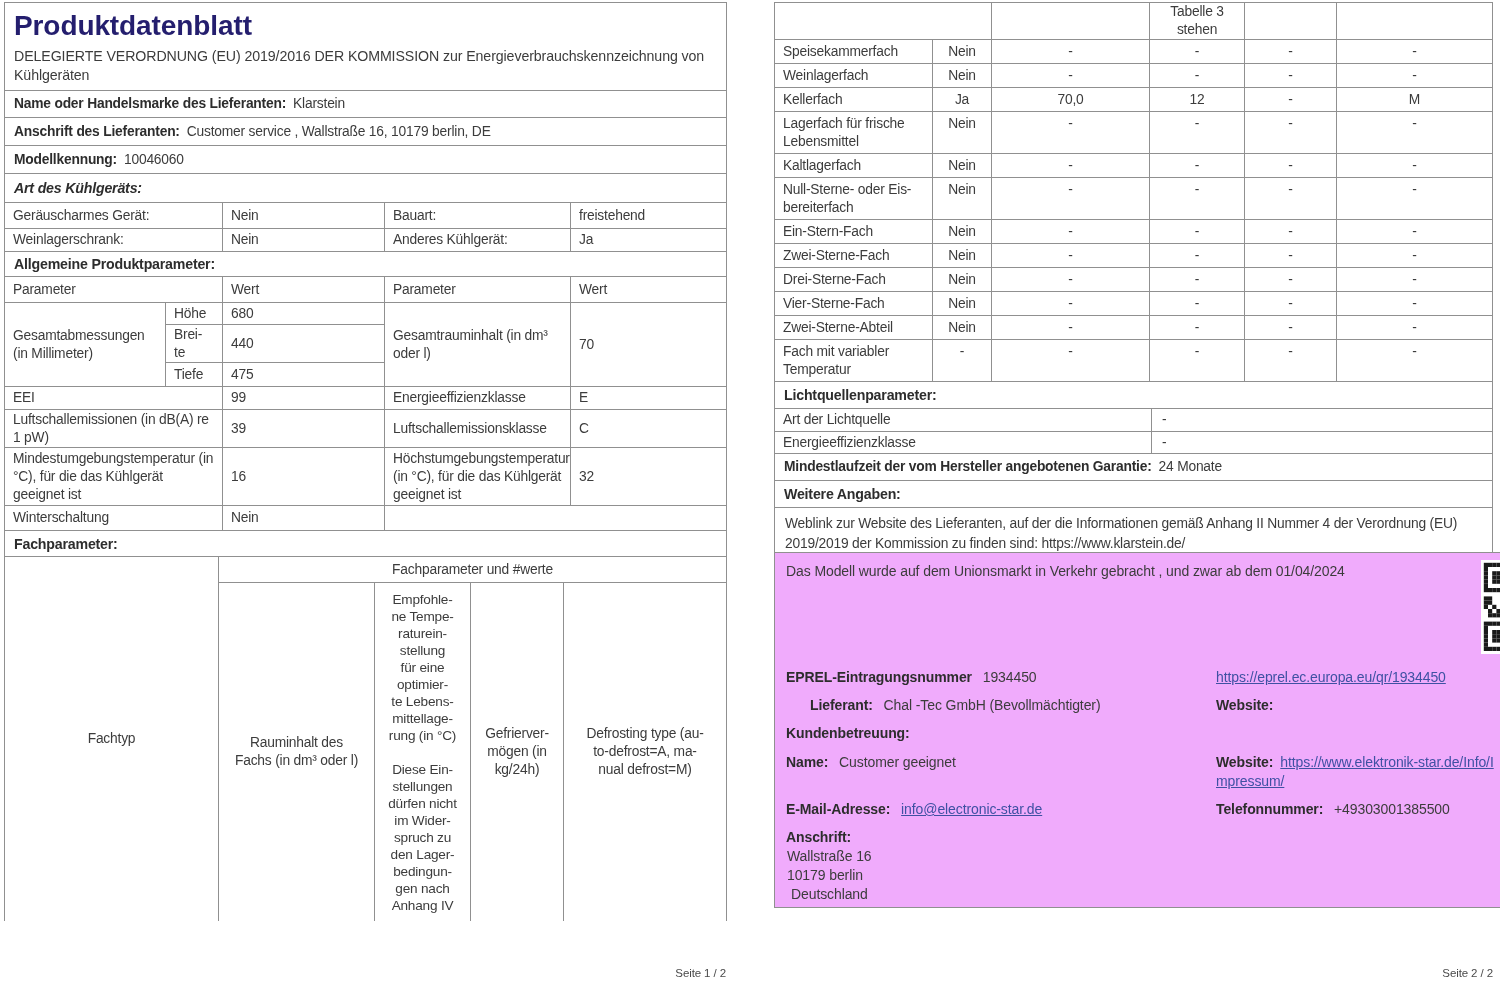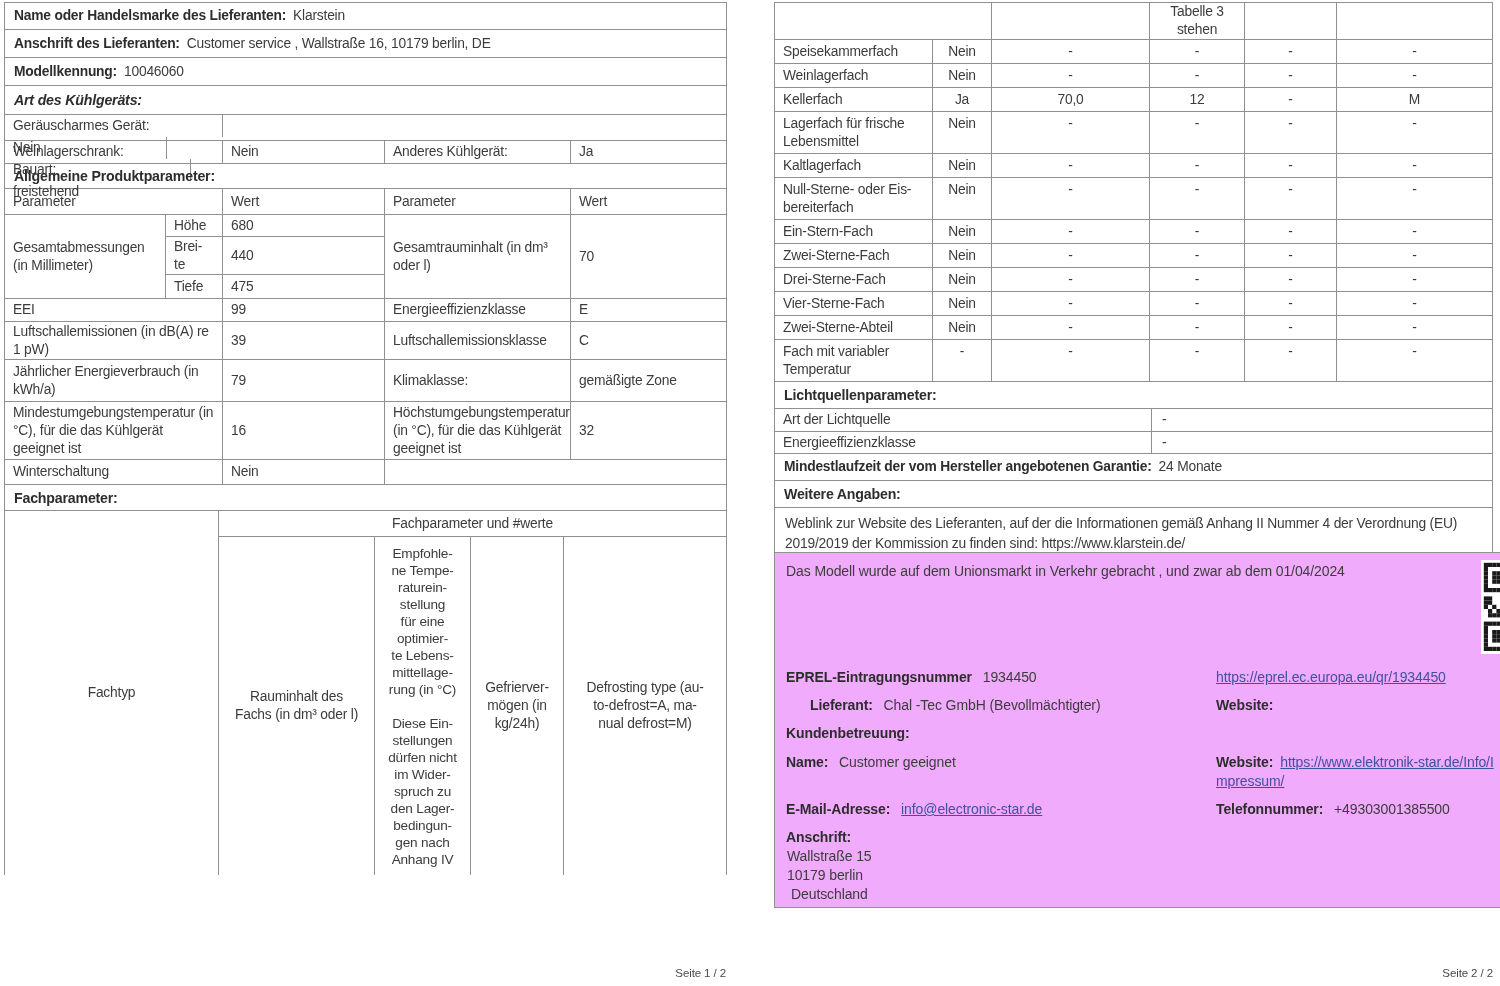--- a/index.html
+++ b/index.html
@@ -40,20 +40,25 @@
   .stack{display:flex;flex-direction:column;box-sizing:border-box;}
   .subcell{box-sizing:border-box;display:flex;align-items:center;padding:2px 8px;line-height:18px;font-size:13.8px;letter-spacing:-0.2px;white-space:pre-line;}
   .bB{border-bottom:1px solid var(--c-border);}
   a{color:var(--c-link);}
 </style>
 </head>
 <body>
 
 <div class="page" id="page1">
 
+  <div style="height:88px;border-bottom:1px solid var(--c-border);box-sizing:border-box;">
+    <div id="title">Produktdatenblatt</div>
+    <div id="subtitle">DELEGIERTE VERORDNUNG (EU) 2019/2016 DER KOMMISSION zur Energieverbrauchskennzeichnung von
+Kühlgeräten</div>
+  </div>
 
   <div class="r hdrrow" style="height:27px;">
     <div class="c kv" style="width:100%;">
       <span class="lbl">Name oder Handelsmarke des Lieferanten:</span>
       <span>Klarstein</span>
     </div>
   </div>
 
   <div class="r hdrrow" style="height:28px;">
     <div class="c kv" style="width:100%;">
@@ -66,21 +71,21 @@
     <div class="c kv" style="width:100%;">
       <span class="lbl">Modellkennung:</span>
       <span>10046060</span>
     </div>
   </div>
 
   <div class="r" style="height:29px;font-style:italic;">
     <div class="c kv sec" style="width:100%;">Art des Kühlgeräts:</div>
   </div>
 
-  <div class="r" style="height:26px;flex-direction:column;">
+  <div class="r" style="height:26px;">
     <div class="c bR" style="width:218px;">Geräuscharmes Gerät:</div>
     <div class="c bR" style="width:162px;">Nein</div>
     <div class="c bR" style="width:186px;">Bauart:</div>
     <div class="c" style="width:155px;">freistehend</div>
   </div>
 
   <div class="r" style="height:23px;">
     <div class="c bR" style="width:218px;">Weinlagerschrank:</div>
     <div class="c bR" style="width:162px;">Nein</div>
     <div class="c bR" style="width:186px;">Anderes Kühlgerät:</div>
@@ -124,26 +129,20 @@
     <div class="c" style="width:155px;">E</div>
   </div>
 
   <div class="r" style="height:38px;">
     <div class="c bR" style="width:218px;">Luftschallemissionen (in dB(A) re 1 pW)</div>
     <div class="c bR" style="width:162px;">39</div>
     <div class="c bR" style="width:186px;">Luftschallemissionsklasse</div>
     <div class="c" style="width:155px;">C</div>
   </div>
 
-  <div class="r" style="height:42px;">
-    <div class="c bR" style="width:218px;">Jährlicher Energieverbrauch (in kWh/a)</div>
-    <div class="c bR" style="width:162px;">79</div>
-    <div class="c bR" style="width:186px;">Klimaklasse:</div>
-    <div class="c" style="width:155px;">gemäßigte Zone</div>
-  </div>
 
   <div class="r" style="height:58px;">
     <div class="c bR" style="width:218px;">Mindestumgebungstemperatur (in °C), für die das Kühlgerät geeignet ist</div>
     <div class="c bR" style="width:162px;">16</div>
     <div class="c bR" style="width:186px;">Höchstumgebungstemperatur (in °C), für die das Kühlgerät geeignet ist</div>
     <div class="c" style="width:155px;">32</div>
   </div>
 
   <div class="r" style="height:25px;">
     <div class="c bR" style="width:218px;">Winterschaltung</div>
@@ -608,18 +607,18 @@
     <a class="link">info@electronic-star.de</a>
   </div>
   <div class="b2item" style="top:247px;left:441px;">
     <span class="lbl">Telefonnummer:</span>
     <span>+49303001385500</span>
   </div>
 
   <div class="b2item" style="top:275px;left:11px;">
     <span class="lbl">Anschrift:</span>
   </div>
-  <div class="b2item" style="top:294px;left:12px;">Wallstraße 15</div>
+  <div class="b2item" style="top:294px;left:12px;">Wallstraße 16</div>
   <div class="b2item" style="top:313px;left:12px;">10179 berlin</div>
   <div class="b2item" style="top:332px;left:16px;">Deutschland</div>
 </div>
 
 <div class="footer" style="left:774px;width:719px;">Seite 2 / 2</div>
 
 </body></html>

